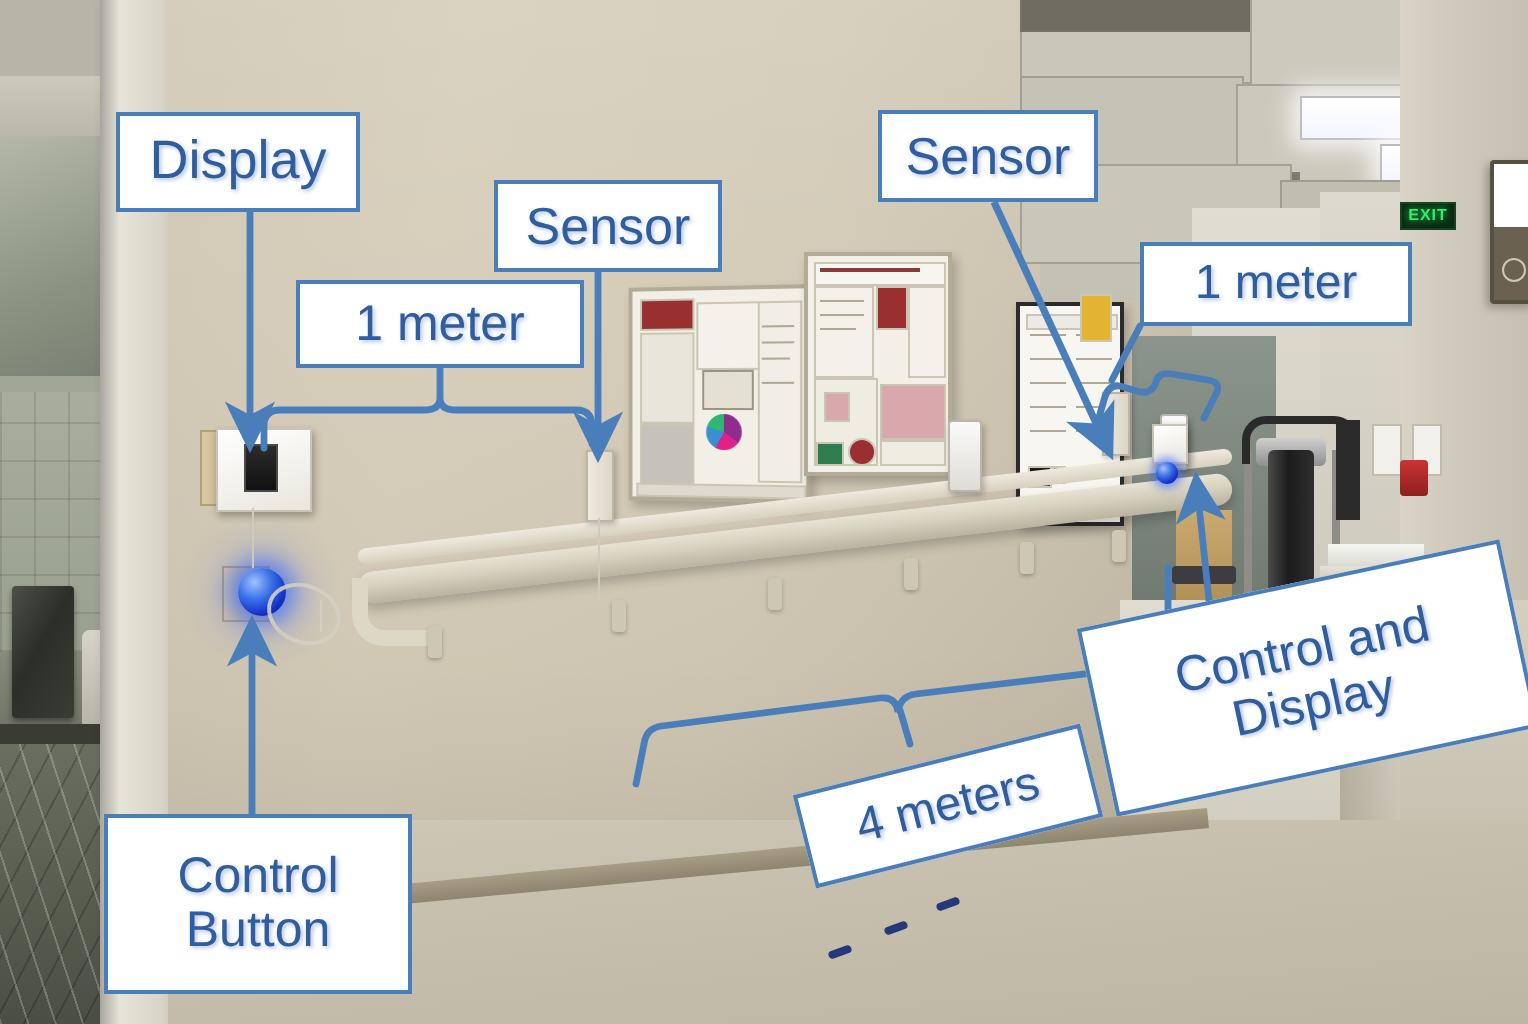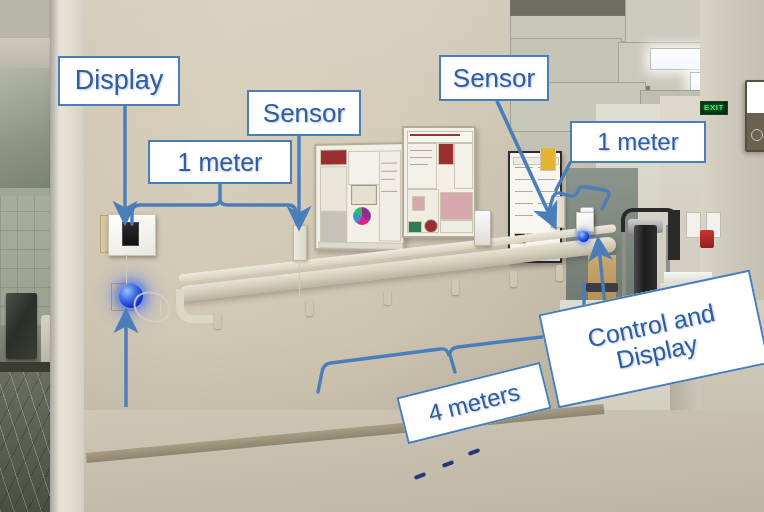--- a/index.html
+++ b/index.html
@@ -504,19 +504,21 @@
   <div class="anno" id="anno-display" style="left: 58px; top: 56px; width: 122px; height: 50px; font-size: 27px; border-color: rgb(74, 126, 187); color: rgb(47, 93, 158); background: rgb(255, 255, 255);">Display</div>
 
   <div class="anno" id="anno-meter-left" style="left: 148px; top: 140px; width: 144px; height: 44px; font-size: 25px; border-color: rgb(74, 126, 187); color: rgb(47, 93, 158); background: rgb(255, 255, 255);">1 meter</div>
 
   <div class="anno" id="anno-sensor-left" style="left: 247px; top: 90px; width: 114px; height: 46px; font-size: 26px; border-color: rgb(74, 126, 187); color: rgb(47, 93, 158); background: rgb(255, 255, 255);">Sensor</div>
 
   <div class="anno" id="anno-sensor-right" style="left: 439px; top: 55px; width: 110px; height: 46px; font-size: 26px; border-color: rgb(74, 126, 187); color: rgb(47, 93, 158); background: rgb(255, 255, 255);">Sensor</div>
 
   <div class="anno" id="anno-meter-right" style="left: 570px; top: 121px; width: 136px; height: 42px; font-size: 24px; border-color: rgb(74, 126, 187); color: rgb(47, 93, 158); background: rgb(255, 255, 255);">1 meter</div>
 
+  <div class="anno" id="anno-control-button" style="left: 52px; top: 407px; width: 154px; height: 90px; font-size: 25px; border-color: rgb(74, 126, 187); color: rgb(47, 93, 158); background: rgb(255, 255, 255);">Control
+Button</div>
 
   <div class="anno" id="anno-four-meters" style="left: 400px; top: 379px; width: 148px; height: 48px; font-size: 24px; border-color: rgb(74, 126, 187); color: rgb(47, 93, 158); background: rgb(255, 255, 255); transform: rotate(-14deg);">4 meters</div>
 
   <div class="anno" id="anno-control-and-display" style="left: 546px; top: 291px; width: 216px; height: 96px; font-size: 25px; border-color: rgb(74, 126, 187); color: rgb(47, 93, 158); background: rgb(255, 255, 255); transform: rotate(-12deg);">Control and
 Display</div>
 
 </div>
 
 </body></html>

